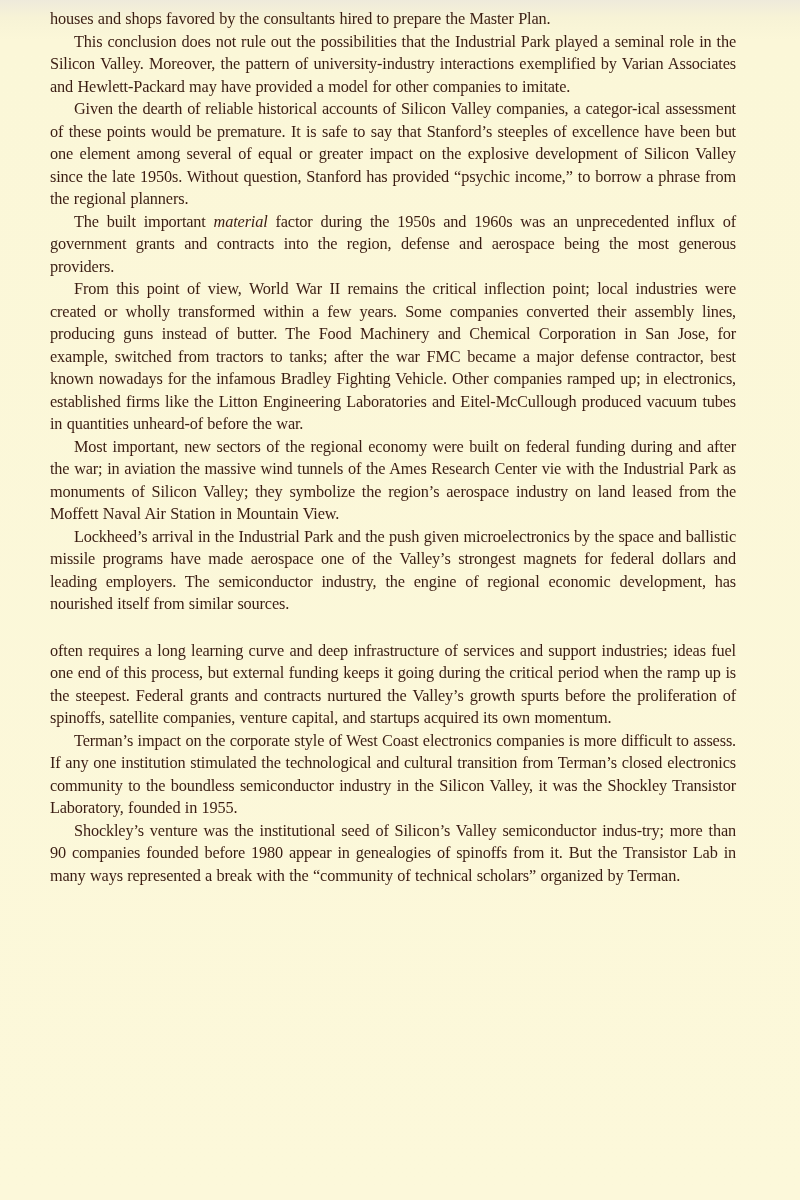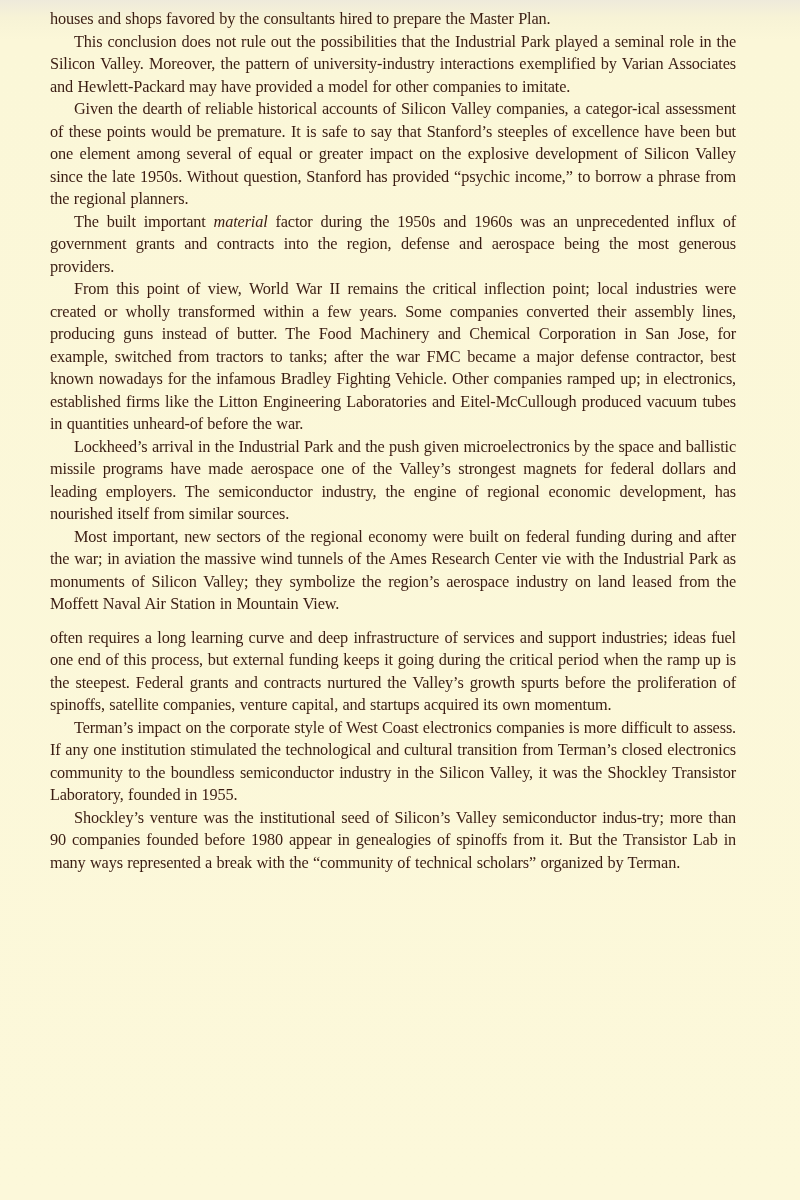--- a/index.html
+++ b/index.html
@@ -51,36 +51,36 @@
     .pullquote {
       font-family: "Liberation Sans", sans-serif;
       font-weight: bold;
       font-size: 21.5px;
       line-height: 27px;
       color: #3a1608;
       letter-spacing: -0.6px;
       margin: 25px 0 27px 0;
     }
     .col2 {
-      margin-top: 11px;
+      margin-top: 24px;
     }
   </style>
 </head>
 <body>
 
 <div class="page">
 
   <div class="col">
     <p class="first">houses and shops favored by the consultants hired to prepare the Master Plan.</p>
     <p>This conclusion does not rule out the possibilities that the Industrial Park played a seminal role in the Silicon Valley. Moreover, the pattern of university-industry interactions exemplified by Varian Associates and Hewlett-Packard may have provided a model for other companies to imitate.</p>
     <p>Given the dearth of reliable historical accounts of Silicon Valley companies, a categor-ical assessment of these points would be premature. It is safe to say that Stanford’s steeples of excellence have been but one element among several of equal or greater impact on the explosive development of Silicon Valley since the late 1950s. Without question, Stanford has provided “psychic income,” to borrow a phrase from the regional planners.</p>
     <p><span>The built important </span><em>material</em><span> factor during the 1950s and 1960s was an unprecedented influx of government grants and contracts into the region, defense and aerospace being the most generous providers.</span></p>
     <p>From this point of view, World War II remains the critical inflection point; local industries were created or wholly transformed within a few years. Some companies converted their assembly lines, producing guns instead of butter. The Food Machinery and Chemical Corporation in San Jose, for example, switched from tractors to tanks; after the war FMC became a major defense contractor, best known nowadays for the infamous Bradley Fighting Vehicle. Other companies ramped up; in electronics, established firms like the Litton Engineering Laboratories and Eitel-McCullough produced vacuum tubes in quantities unheard-of before the war.</p>
+    <p>Most important, new sectors of the regional economy were built on federal funding during and after the war; in aviation the massive wind tunnels of the Ames Research Center vie with the Industrial Park as monuments of Silicon Valley; they symbolize the region’s aerospace industry on land leased from the Moffett Naval Air Station in Mountain View.</p>
     <p>Lockheed’s arrival in the Industrial Park and the push given microelectronics by the space and ballistic missile programs have made aerospace one of the Valley’s strongest magnets for federal dollars and leading employers. The semiconductor industry, the engine of regional economic development, has nourished itself from similar sources.</p>
-    <p>Most important, new sectors of the regional economy were built on federal funding during and after the war; in aviation the massive wind tunnels of the Ames Research Center vie with the Industrial Park as monuments of Silicon Valley; they symbolize the region’s aerospace industry on land leased from the Moffett Naval Air Station in Mountain View.</p>
   </div>
 
 
   <div class="col col2">
     <p class="first">often requires a long learning curve and deep infrastructure of services and support industries; ideas fuel one end of this process, but external funding keeps it going during the critical period when the ramp up is the steepest. Federal grants and contracts nurtured the Valley’s growth spurts before the proliferation of spinoffs, satellite companies, venture capital, and startups acquired its own momentum.</p>
     <p>Terman’s impact on the corporate style of West Coast electronics companies is more difficult to assess. If any one institution stimulated the technological and cultural transition from Terman’s closed electronics community to the boundless semiconductor industry in the Silicon Valley, it was the Shockley Transistor Laboratory, founded in 1955.</p>
     <p>Shockley’s venture was the institutional seed of Silicon’s Valley semiconductor indus-try; more than 90 companies founded before 1980 appear in genealogies of spinoffs from it. But the Transistor Lab in many ways represented a break with the “community of technical scholars” organized by Terman.</p>
   </div>
 
 </div>

